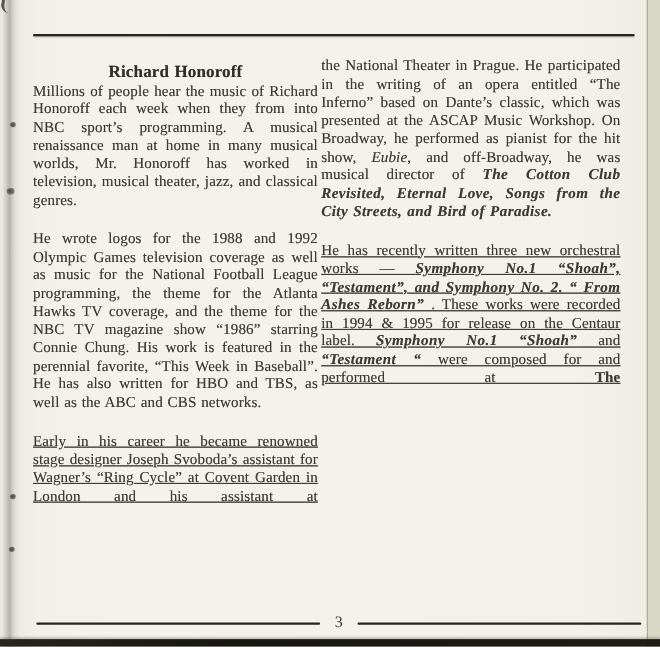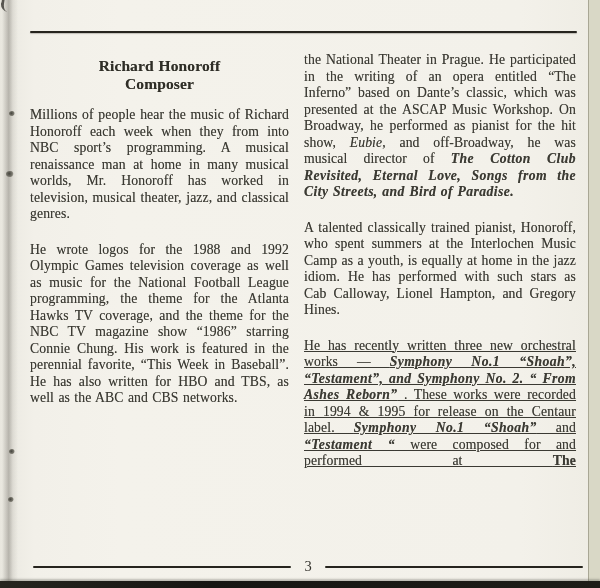--- a/index.html
+++ b/index.html
@@ -48,27 +48,27 @@
   
   .col {
     position:absolute;
     color:#3b3a33;
     font-size:13.7px; line-height:16.5px;
     text-align:justify;
     letter-spacing:0.12px; word-spacing:0.8px;
     text-shadow:0 0 0.5px rgba(59,58,51,0.55);
   }
   .col-left  { left:30px;  top:57px; width:259px; }
-  .col-right { left:304px; top:52px; width:272px; }
+  .col-right { left:292px; top:52px; width:272px; }
   .col p { margin:0 0 19px 0; }
   .col p.cont { text-align-last:justify;text-decoration:underline; }
   .col-title {
     text-align:center; font-weight:bold;
     font-size:15.5px; line-height:17.5px;
-    margin-bottom:15px; color:#2f2e27;
+    color:#2f2e27;
   }
   .run-i  { font-style:italic; }
   .run-b  { font-weight:bold; }
   .run-bi { font-weight:bold; font-style:italic; letter-spacing:0.4px; }
   
   .footer {
     position:absolute; left:33px; right:17px; top:558px; height:18px;
     display:flex; align-items:center; gap:13px;
   }
   .fline { flex:1; height:2px; background:#26241e; border-radius:1px; }
@@ -83,32 +83,31 @@
   <div class="speck s1"></div>
   <div class="speck s2"></div>
   <div class="speck s3"></div>
   <div class="speck s4"></div>
 
   <div class="rule-top"></div>
 
   <div class="col col-left">
     <div class="col-title">
       <div>Richard Honoroff</div>
-      <div>Composer</div>
     </div>
     <div>
         <p><span>Millions of people hear the music of Richard Honoroff each week when they from into NBC sport’s programming. A musical renaissance man at home in many musical worlds, Mr. Honoroff has worked in television, musical theater, jazz, and classical genres.</span></p>
         <p><span>He wrote logos for the 1988 and 1992 Olympic Games television coverage as well as music for the National Football League programming, the theme for the Atlanta Hawks TV coverage, and the theme for the NBC TV magazine show “1986” starring Connie Chung. His work is featured in the perennial favorite, “This Week in Baseball”. He has also written for HBO and TBS, as well as the ABC and CBS networks.</span></p>
+        <p class="cont"><span>Early in his career he became renowned stage designer Joseph Svoboda’s assistant for Wagner’s “Ring Cycle” at Covent Garden in London and his assistant at</span></p>
       </div>
   </div>
 
   <div class="col col-right">
     <div>
         <p><span>the National Theater in Prague. He participated in the writing of an opera entitled “The Inferno” based on Dante’s classic, which was presented at the ASCAP Music Workshop. On Broadway, he performed as pianist for the hit show, </span><span class="run-i">Eubie</span><span>, and off-Broadway, he was musical director of </span><span class="run-bi">The Cotton Club Revisited, Eternal Love, Songs from the City Streets, and Bird of Paradise.</span></p>
-        <p><span>A talented classically trained pianist, Honoroff, who spent summers at the Interlochen Music Camp as a youth, is equally at home in the jazz idiom. He has performed with such stars as Cab Calloway, Lionel Hampton, and Gregory Hines.</span></p>
         <p class="cont"><span>He has recently written three new orchestral works — </span><span class="run-bi">Symphony No.1 “Shoah”, “Testament”, and Symphony No. 2. “ From Ashes Reborn”</span><span> . These works were recorded in 1994 &amp; 1995 for release on the Centaur label. </span><span class="run-bi">Symphony No.1 “Shoah”</span><span> and </span><span class="run-bi">“Testament “</span><span> were composed for and performed at </span><span class="run-b">The</span></p>
       </div>
   </div>
 
   <div class="footer">
     <div class="fline"></div>
     <div class="page-num">3</div>
     <div class="fline"></div>
   </div>
 

